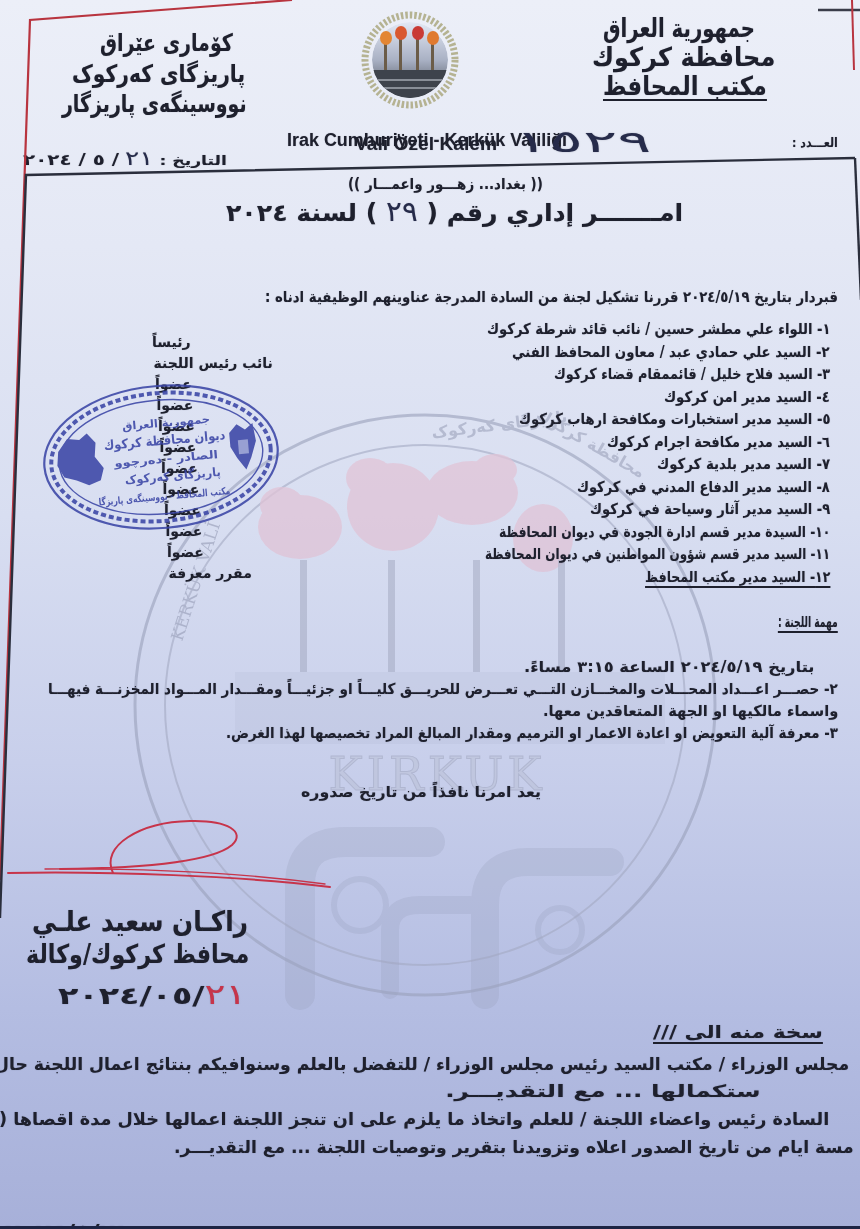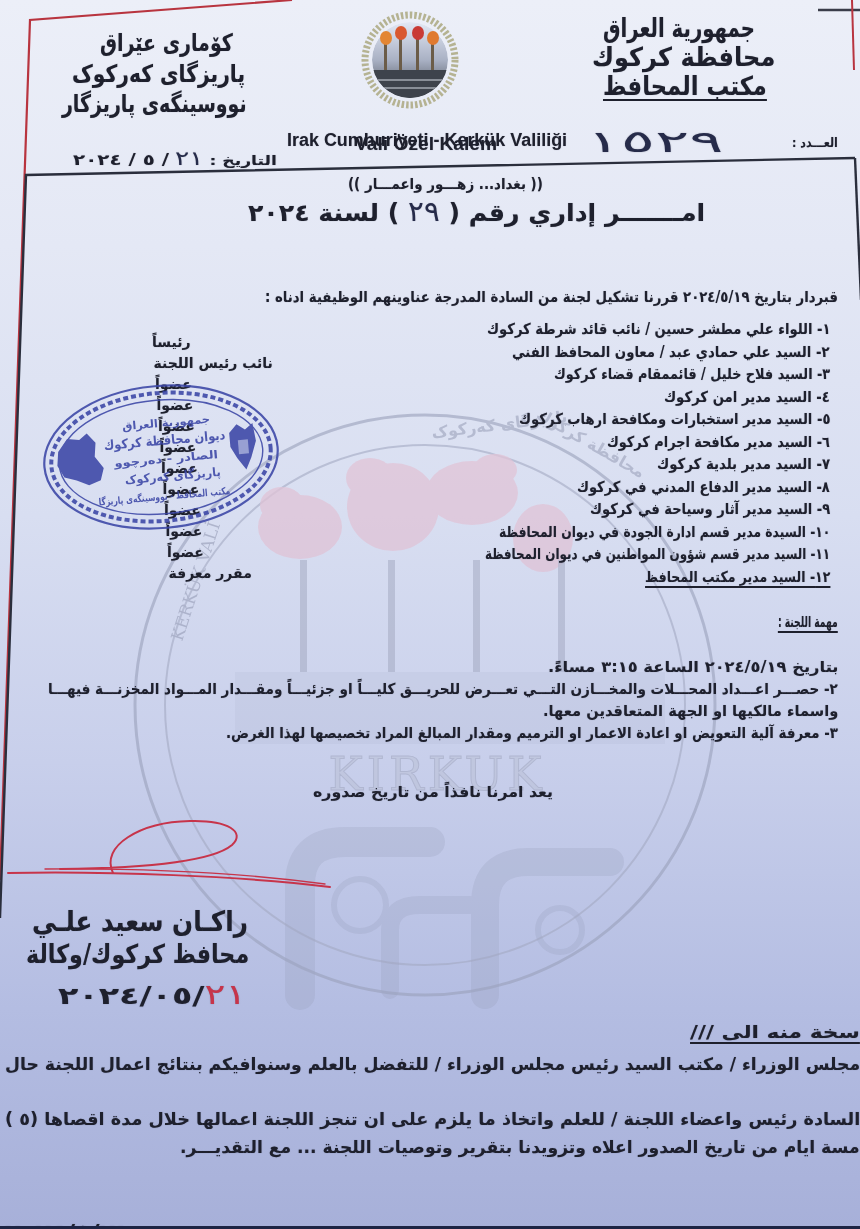--- a/index.html
+++ b/index.html
@@ -1,21 +1,21 @@
 <!DOCTYPE html>
 <html><head>
 <meta charset="utf-8">
 <style>
 html,body{margin:0;padding:0}
 body{width:860px;height:1229px;overflow:hidden;position:relative;
  background:linear-gradient(180deg,#eceff8 0%,#e4e8f5 20%,#d8def1 42%,#c8cfeb 62%,#b4bde2 82%,#a7b0d9 100%);
  font-family:"DejaVu Sans",sans-serif;color:#1e202d}
 .layer{position:absolute;left:0;top:0;width:860px;height:1229px}
 .ln{position:absolute;white-space:nowrap}
-.rtl{direction:rtl;text-align:right}
+.rtl{direction:rtl;text-align:left}
 .ltr{direction:ltr;text-align:left}
 .fi{display:inline-block;white-space:nowrap;font-weight:bold;text-shadow:0 0 1px rgba(25,28,50,.35)}
 .rtl .fi{transform-origin:100% 50%}
 .ltr .fi{transform-origin:0 50%}
 .ul .fi{text-decoration:underline;text-decoration-thickness:1.6px;text-underline-offset:4px}
 .hand{font-weight:normal;color:#262b4a}
 .lat{font-family:"Liberation Sans",sans-serif}
 .red{color:#c7344a;font-weight:normal}
 .role{position:absolute;direction:rtl;text-align:left;font-weight:bold;font-size:14px;line-height:22px;height:22px;white-space:nowrap;text-shadow:0 0 1px rgba(25,28,50,.35)}
 .strip{position:absolute;left:0;top:1226px;width:860px;height:3px;background:#1d2444}
@@ -120,20 +120,21 @@
   <div class="ln rtl fit b15" style="left:313px;top:781px;width:240px"><span class="fi" style="transform: scaleX(1.0526);">يعد امرنا نافذاً من تاريخ صدوره</span></div>
 
   <div class="ln rtl fit" style="left:32px;top:904px;width:216px;height:36px;line-height:36px;font-size:28px"><span class="fi" style="transform: scaleX(0.8816);">راكـان سعيد علـي</span></div>
   <div class="ln rtl fit" style="left:26px;top:937px;width:223px;height:34px;line-height:34px;font-size:26px"><span class="fi" style="transform: scaleX(0.8544);">محافظ كركوك/وكالة</span></div>
   <div class="ln ltr fit" style="left:58px;top:979px;width:189px;height:32px;line-height:32px;font-size:24px">
     <span class="fi" style="transform: scaleX(1.3897);"><span>٢٠٢٤/٠٥/</span><span class="red" style="font-size:28px">٢١</span></span>
   </div>
 
   <div class="ln rtl fit b17 ul" style="left:690px;top:1020px;width:170px"><span class="fi" style="transform: scaleX(1.2782);">سخة منه الى ///</span></div>
   <div class="ln rtl fit b17" style="left:5px;top:1052px;width:855px"><span class="fi" style="transform: scaleX(1.013);">مجلس الوزراء / مكتب السيد رئيس مجلس الوزراء / للتفضل بالعلم وسنوافيكم بنتائج اعمال اللجنة حال</span></div>
+  <div class="ln rtl fit b17" style="left:544px;top:1079px;width:316px"><span class="fi" style="transform: scaleX(1.4562);">ستكمالها ... مع التقديـــر.</span></div>
   <div class="ln rtl fit b17" style="left:5px;top:1107px;width:855px"><span class="fi" style="transform: scaleX(1.0376);">السادة رئيس واعضاء اللجنة / للعلم واتخاذ ما يلزم على ان تنجز اللجنة اعمالها خلال مدة اقصاها (٥ )</span></div>
   <div class="ln rtl fit b17" style="left:180px;top:1135px;width:680px"><span class="fi" style="transform: scaleX(1.0089);">مسة ايام من تاريخ الصدور اعلاه وتزويدنا بتقرير وتوصيات اللجنة ... مع التقديـــر.</span></div>
   <div class="ln ltr fit b17" style="left:5px;top:1219px;width:125px"><span class="fi" style="transform: scaleX(1.4706);">٢٠٢٤/٥/٢١</span></div>
 </div>
 
 <svg class="layer" viewBox="0 0 860 1229" xmlns="http://www.w3.org/2000/svg">
   <defs>
     <linearGradient id="logoSky" x1="0" y1="0" x2="0" y2="1">
       <stop offset="0" stop-color="#e2e8f4"></stop>
       <stop offset="0.5" stop-color="#a9b1c4"></stop>

